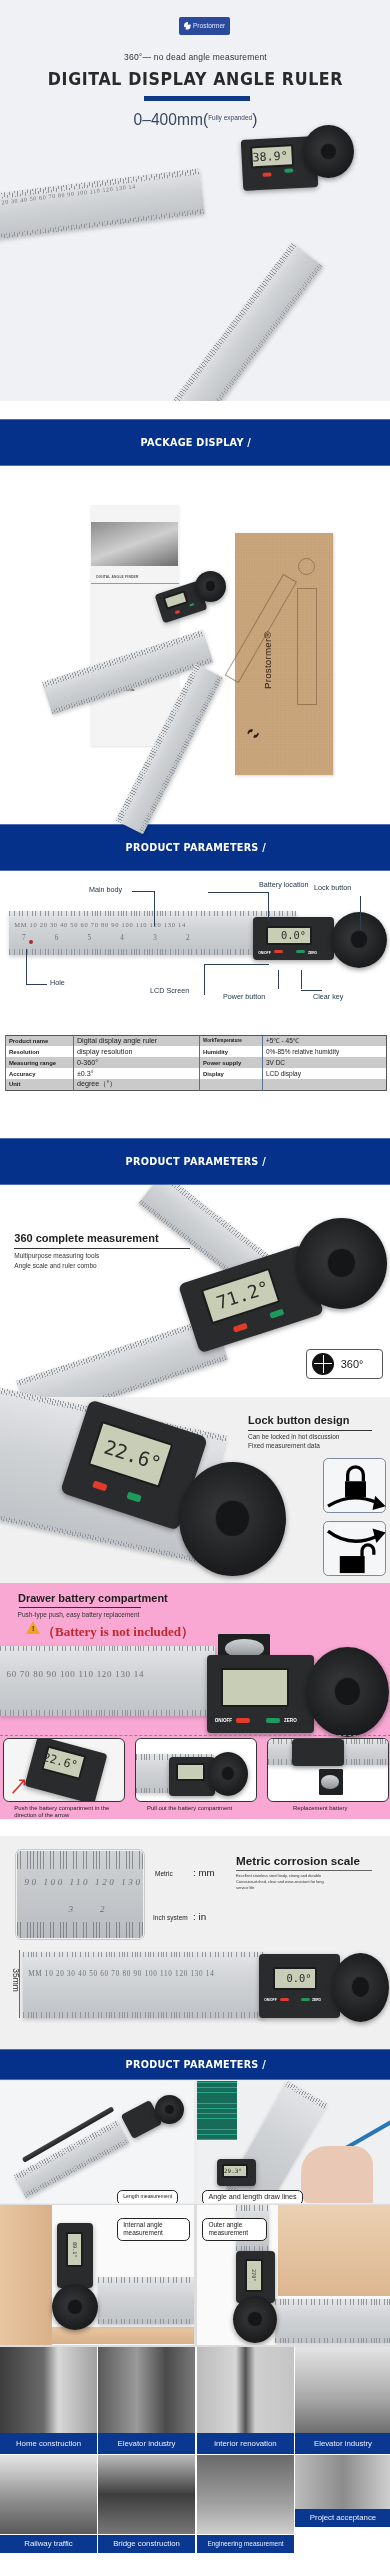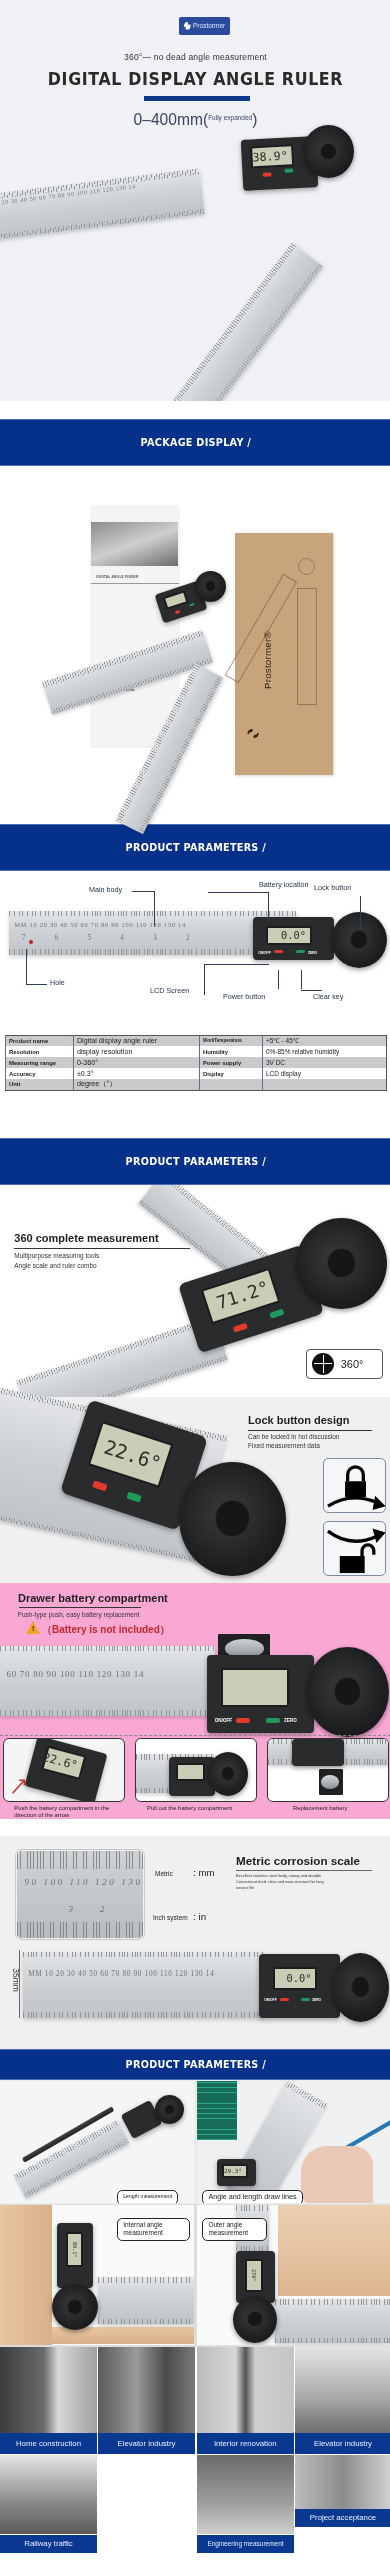--- a/index.html
+++ b/index.html
@@ -66,21 +66,21 @@
   
   .feat { position: relative; overflow: hidden; }
   .feat-title { position: absolute; font-weight: bold; color: #1e1e1e; font-size: 11px; white-space: nowrap; }
   .feat-rule { position: absolute; height: 0.7px; background: #333; }
   .feat-desc { position: absolute; font-size: 6.5px; color: #333; line-height: 9px; white-space: nowrap; }
   .deg-circle { width: 22px; height: 22px; border-radius: 50%; background: #111; position: relative; }
   .deg-circle::before, .deg-circle::after { content: ""; position: absolute; background: #fff; }
   .deg-circle::before { left: 10.4px; top: 2px; width: 0.7px; height: 18px; }
   .deg-circle::after { left: 2px; top: 10.4px; width: 18px; height: 0.7px; }
   .lock-tile { position: absolute; width: 63px; height: 55px; border: 0.7px solid #7c8aa0; border-radius: 5.2px; background: #f5f6f8; }
-  .warn { position: absolute; font-weight: bold; color: #c0282b; font-size: 10px; white-space: nowrap; }
+  .warn { position: absolute; font-weight: bold; color: #c0282b; font-size: 13px; white-space: nowrap; font-family: Liberation Serif, serif; }
   .tri { position: absolute; width: 0; height: 0; border-left: 7.2px solid transparent; border-right: 7.2px solid transparent; border-bottom: 13px solid #f1a322; }
   .tri-mark { position: absolute; font-weight: bold; font-size: 7.2px; color: #222; }
   .thumb { position: absolute; width: 122px; height: 64px; border: 0.7px solid #333; border-radius: 5.9px; background: #f5f5f5; overflow: hidden; }
   .thumb-cap { position: absolute; font-size: 5.9px; color: #222; line-height: 7.8px; }
   .dash { position: absolute; left: 0; right: 0; border-top: 0.7px dashed #888; }
 
   .metric-img { position: absolute; left: 15.6px; top: 1880px; width: 128px; height: 89px; border-radius: 5.2px; background: linear-gradient(180deg,#cfd2d5,#b9bdc1); border: 1.3px solid #f0f0f0; box-shadow: 0 0 0 0.7px #bbb; overflow: hidden; font-style: italic; }
   .metric-img .nums { position: absolute; top: 26px; left: 7.8px; font-family: "Liberation Serif", serif; font-size: 9px; color: #6a6f74; letter-spacing: 2.6px; }
   .metric-img .inch { position: absolute; top: 53px; left: 7.8px; font-family: "Liberation Serif", serif; font-size: 9px; color: #6a6f74; }
   .ticks-top { position: absolute; left: 0; right: 0; top: 0; height: 18px; background: repeating-linear-gradient(90deg,#707579 0 0.7px,transparent 0.7px 3.3px); opacity: 0.75; }
@@ -454,20 +454,24 @@
     </div>
     <div class="industry" style="left:295px; top:0; width:96px;">
       <div class="photo" style="background:linear-gradient(180deg,#e4e4e4,#a8a8a8 60%,#6e6e6e);"></div>
       <div class="label">Elevator industry</div>
     </div>
 
     <div class="industry" style="left:0; top:108px; height:98px;">
       <div class="photo" style="height:79px; background:linear-gradient(180deg,#e6e6e6,#8a8a8a 60%,#5a5a5a);"></div>
       <div class="label" style="height:18px;">Railway traffic</div>
     </div>
+    <div class="industry" style="left:98px; top:108px; height:98px;">
+      <div class="photo" style="height:79px; background:linear-gradient(180deg,#bdbdbd,#3d3d3d 50%,#777);"></div>
+      <div class="label" style="height:18px;">Bridge construction</div>
+    </div>
     <div class="industry" style="left:197px; top:108px; height:98px;">
       <div class="photo" style="height:79px; background:linear-gradient(180deg,#6a6a6a,#9e9e9e 60%,#cfcfcf);"></div>
       <div class="label small" style="height:18px;">Engineering measurement</div>
     </div>
     <div class="industry" style="left:295px; top:108px; width:96px; height:72px;">
       <div class="photo" style="height:79px; background:linear-gradient(90deg,#bcbcbc,#8c8c8c 50%,#d0d0d0);"></div>
       <div class="label" style="height:18px;">Project acceptance</div>
     </div>
   </section>
 

